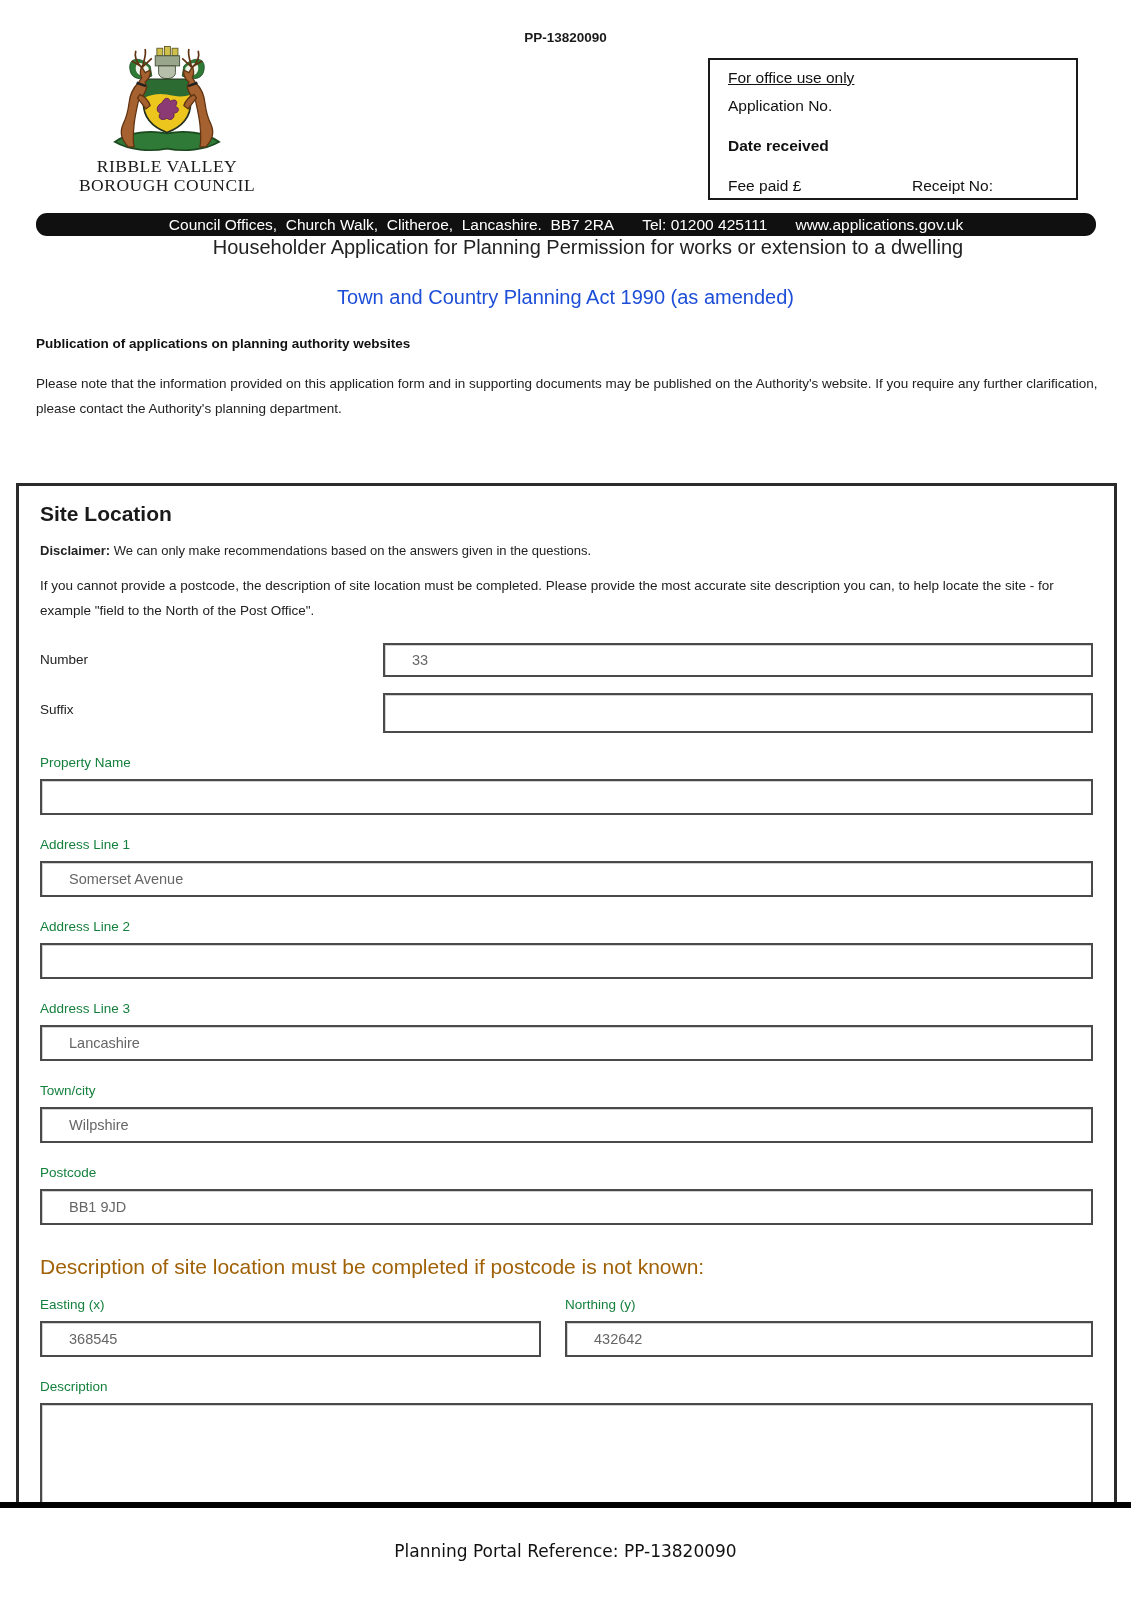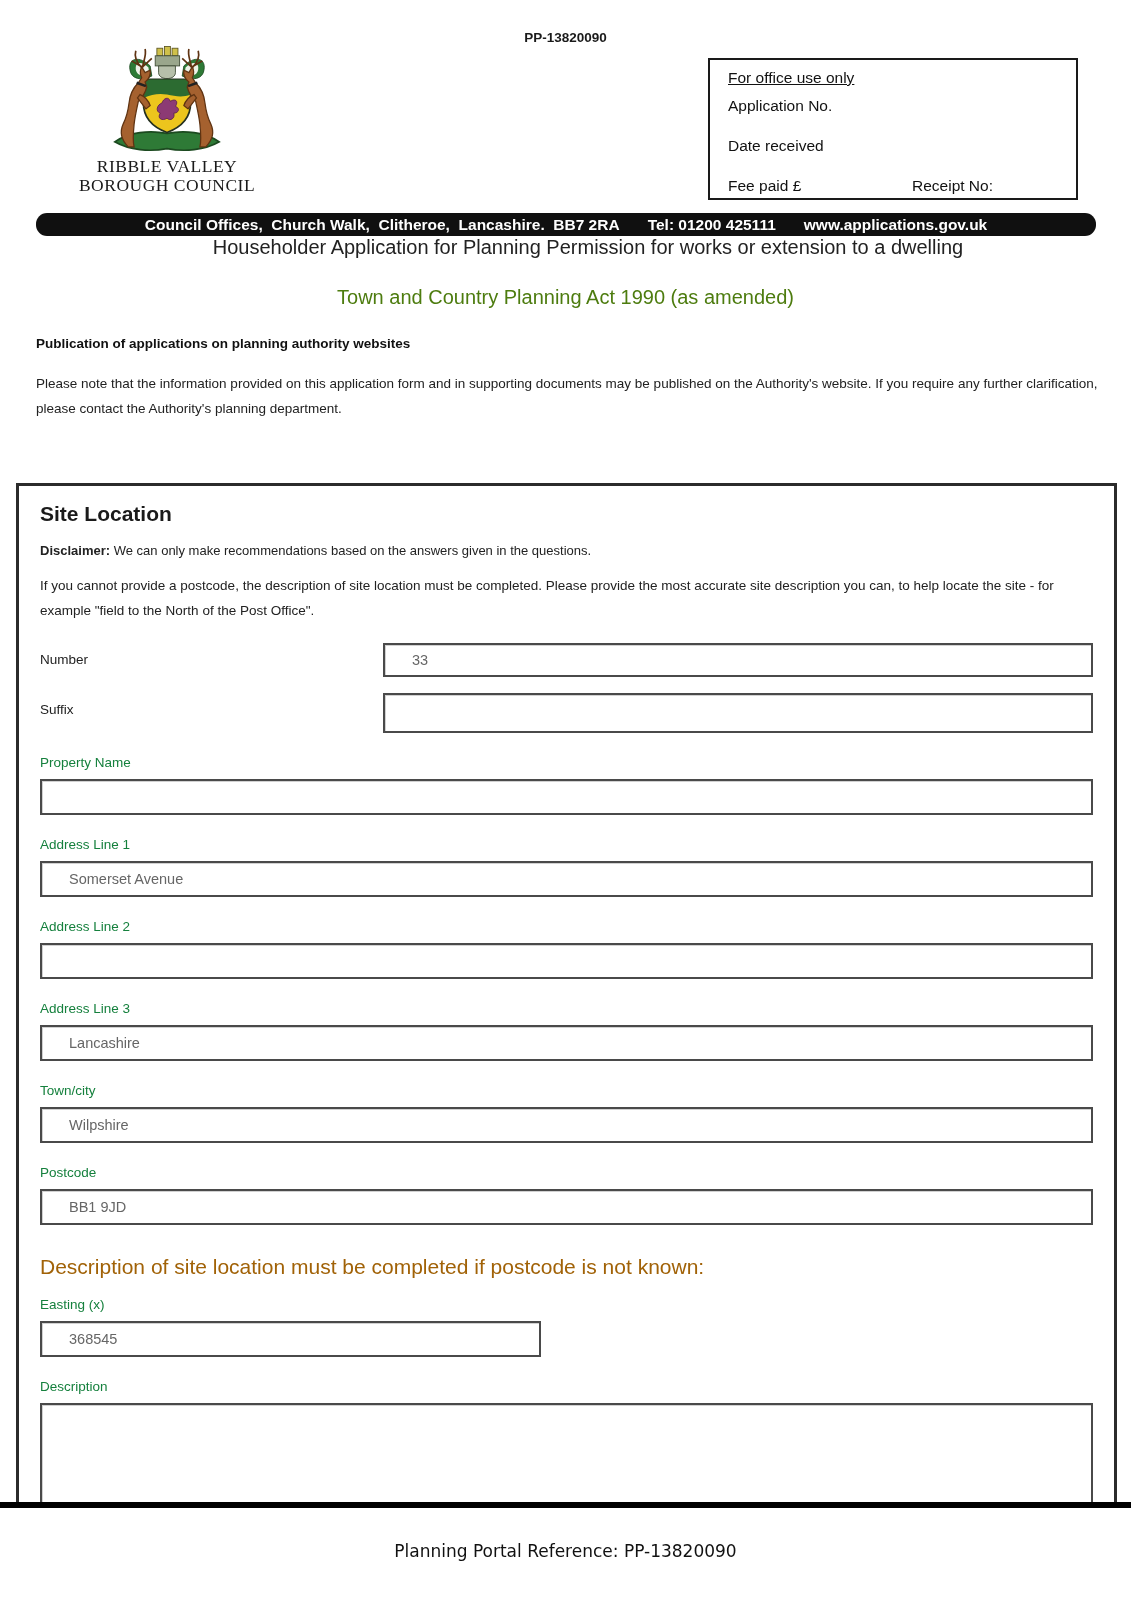--- a/index.html
+++ b/index.html
@@ -19,36 +19,36 @@
   .logo svg { display:block; margin:0 auto; }
   .logo-text { font-family:"Liberation Serif", serif; font-size:17.5px; line-height:19px;
                color:#1a1a1a; letter-spacing:0.5px; white-space:nowrap; }
 
   
   .office-box { position:absolute; left:708px; top:58px; width:370px; height:142px;
                 border:2px solid #1a1a1a; font-size:15.5px; color:#111;padding-left:36px; }
   .office-box .ob-row { position:absolute; left:18px; white-space:nowrap; }
   .ob-r1 { top:9px;  text-decoration:underline; }
   .ob-r2 { top:37px; }
-  .ob-r3 { top:77px; }
+  .ob-r3 { top:77px;font-weight:bold; }
   .ob-r4 { top:117px; }
   .ob-receipt { position:absolute; left:202px; top:117px; white-space:nowrap; }
 
   
   .addr-bar { position:absolute; left:36px; top:213px; width:1060px; height:23px;
-              background:#101010; border-radius:11px; color:#fff; font-weight:bold;
+              background:#101010; border-radius:11px; color:#fff; font-weight:normal;
               font-size:15.5px; display:flex; align-items:center; justify-content:center;
               gap:28px; }
   .addr-bar span { white-space:pre; }
 
   
   .title-main { position:absolute; top:236px; left:0; width:100%; text-align:center;
                 font-size:20px; color:#222;padding-left:45px; }
   .title-act  { position:absolute; top:286px; left:0; width:100%; text-align:center;
-                font-size:20px; color:#4d7c0f; }
+                font-size:20px; color:#1d4ed8; }
 
   
   .pub-heading { position:absolute; left:36px; top:336px; font-size:13.5px;
                  font-weight:bold; color:#111; }
   .pub-body { position:absolute; left:36px; top:372px; width:1062px; font-size:13.5px;
               line-height:24.5px; color:#222; }
 
   
   .sl-box { position:absolute; left:16px; top:483px; width:1101px; height:1022px;
             border:3px solid #2b2b2b; border-bottom:none; padding:0 21px;
@@ -193,20 +193,24 @@
     <div class="stack-label">Postcode</div>
     <input class="fld stack-input" type="text" value="BB1 9JD" style="">
 
     <div class="sl-subheading">Description of site location must be completed if postcode is not known:</div>
 
     <div class="coord-row">
       <div class="coord-col-l">
         <div class="stack-label">Easting (x)</div>
         <input class="fld stack-input" type="text" value="368545" style="">
       </div>
+      <div class="coord-col-r">
+        <div class="stack-label">Northing (y)</div>
+        <input class="fld stack-input" type="text" value="432642" style="">
+      </div>
     </div>
 
     <div class="stack-label">Description</div>
     <textarea class="desc-textarea" style=""></textarea>
   </div>
 
   <div class="page-break"></div>
 
   <div class="footer">Planning Portal Reference: PP-13820090</div>
 

